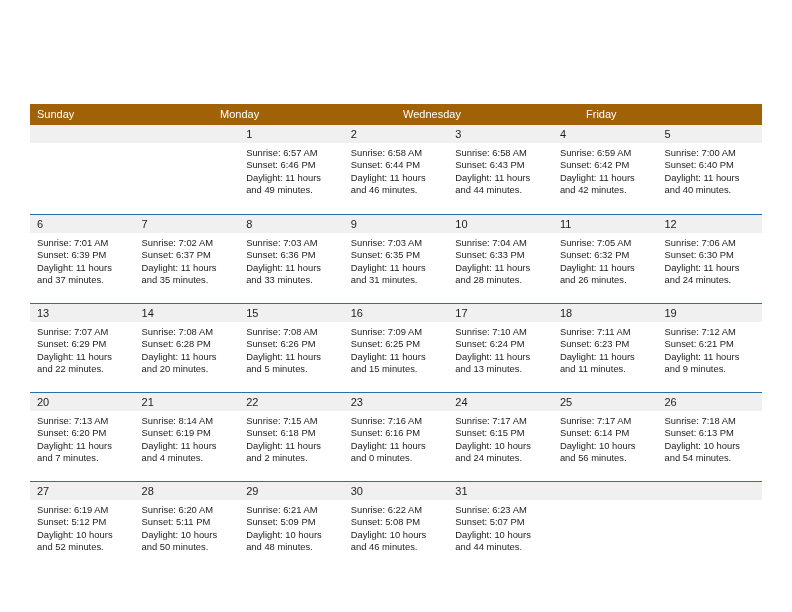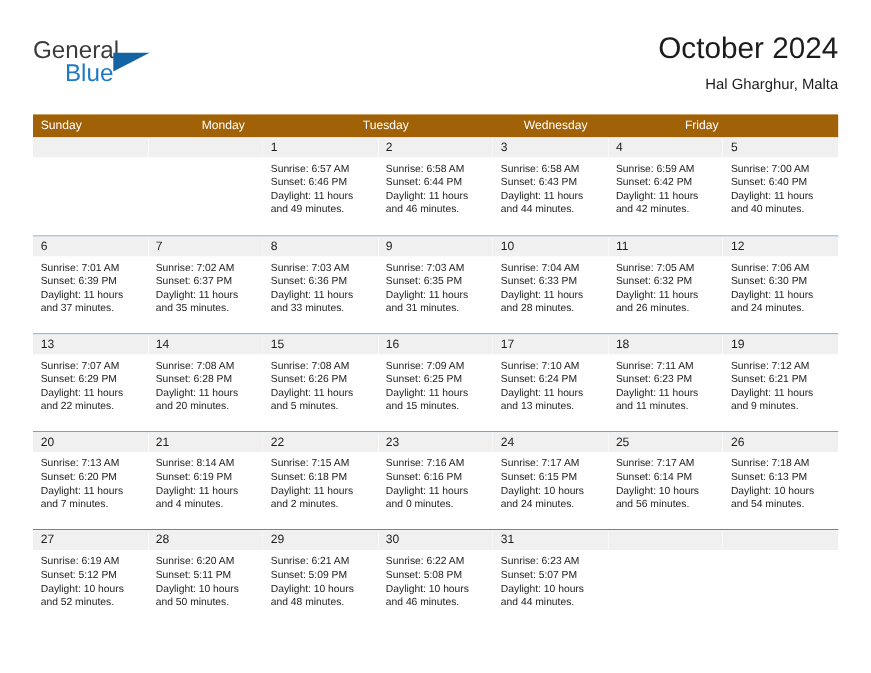--- a/index.html
+++ b/index.html
@@ -145,40 +145,25 @@
   }
   .day-info div {
     white-space: nowrap;
   }
 </style>
 </head>
 <body>
 
 <div class="page">
 
-  <div class="header">
-
-    <div class="brand">
-      <span class="brand-general">General</span>
-      <span class="brand-flag"></span>
-      <span class="brand-blue">Blue</span>
-    </div>
-
-    <div class="title-block">
-      <h1 class="cal-title">October 2024</h1>
-      <p class="cal-subtitle">Hal Gharghur, Malta</p>
-    </div>
-
-  </div>
 
   <div class="calendar">
     <div class="weekdays">
       <div class="weekday">Sunday</div>
       <div class="weekday">Monday</div>
-      <div class="weekday">Tuesday</div>
       <div class="weekday">Wednesday</div>
       <div class="weekday">Friday</div>
     </div>
 
     <div id="weeks-container">
         <div class="week">
           <div class="day empty">
             <div class="day-num-band"></div>
           </div>
           <div class="day empty">

